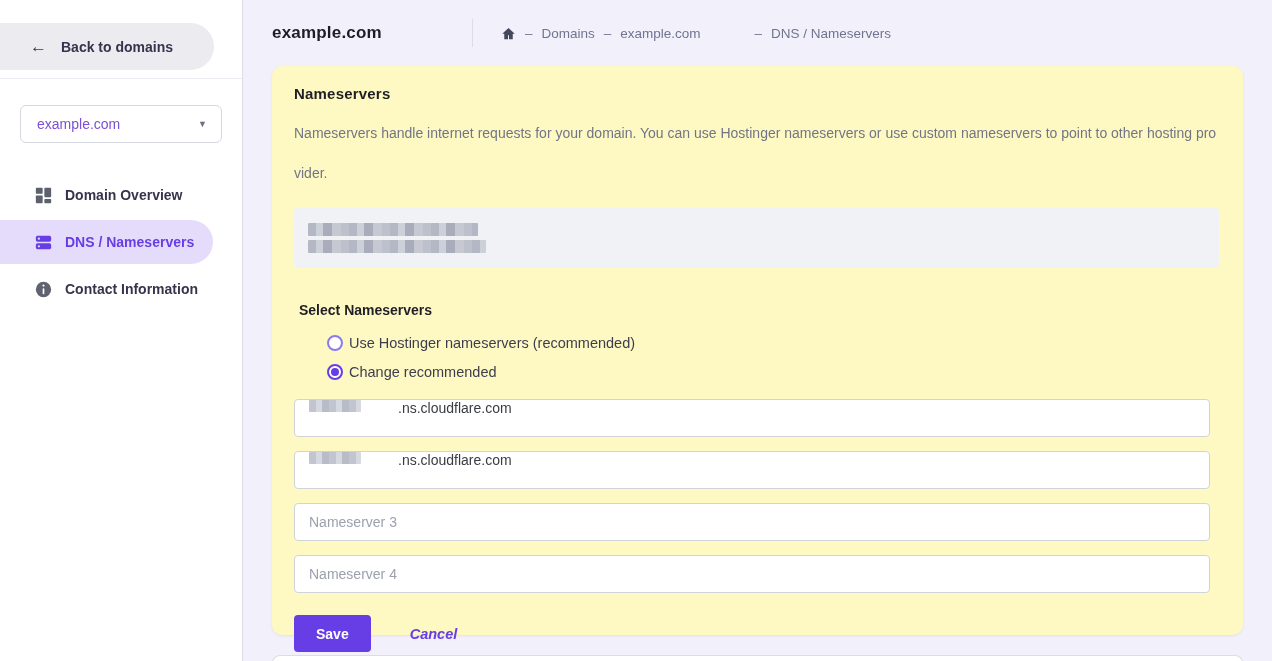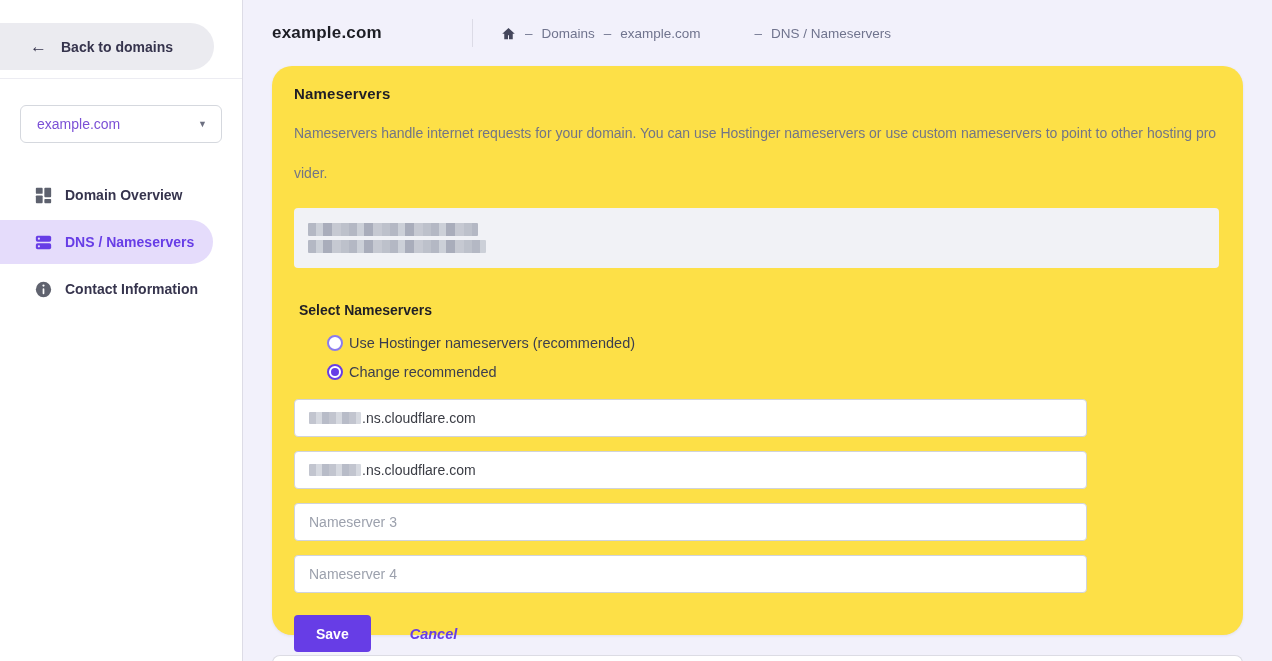--- a/index.html
+++ b/index.html
@@ -73,22 +73,22 @@
     display:flex; align-items:center; gap:9px;
     font-size:13.5px; color:#70748e;
   }
   .crumb-home { display:inline-flex; cursor:pointer; }
   .crumb-sep { color:#70748e; }
   .crumb-link { cursor:pointer; }
   .crumb-gap { width:36px; }
 
   
   .card {
-    background:#fde047;
-    border-radius:20px;
+    background:#fef9c3;
+    border-radius:10px;
     box-shadow:0 1px 3px rgba(40,40,90,.08);
     padding:19px 24px 24px 22px;
     height:569px;
   }
   .card-title { font-size:15px; font-weight:700; color:#1f1e26; letter-spacing:.2px; }
   .card-desc {
     margin-top:11px;
     font-size:14px; line-height:40px; color:#727586;
     word-break:break-all;
   }
@@ -121,27 +121,28 @@
     flex:none;
   }
   .radio-row.selected .radio-circle { border-color:#673de6; }
   .radio-row.selected .radio-circle::after {
     content:""; width:8px; height:8px; border-radius:50%; background:#673de6;
   }
   .radio-label { font-size:14.5px; color:#3c3e4e; }
 
   .ns-inputs { margin-top:19px; display:flex; flex-direction:column; gap:14px; }
   .ns-input {
-    height:38px; width:793px;
+    height:38px; width:916px;
     border:1px solid #d0d3db; border-radius:4px;
     background:#fff;
-    display:flex; align-items:center;
+    display:flex; align-items:flex-start;
     padding:0 14px;
     font-size:14px; color:#3a3c44;
     font-family:"Liberation Sans", sans-serif;
+    gap:36px;
   }
   input.ns-input { outline:none; }
   input.ns-input::placeholder { color:#9ca1ad; opacity:1; }
   .redacted-prefix {
     display:inline-block; width:52px; height:12px; border-radius:1px;
     background:repeating-linear-gradient(90deg,#c2c5cf 0 7px,#d6d9e0 7px 13px,#b8bcc8 13px 20px);
     filter:blur(.5px);
     margin-right:1px;
   }
 

